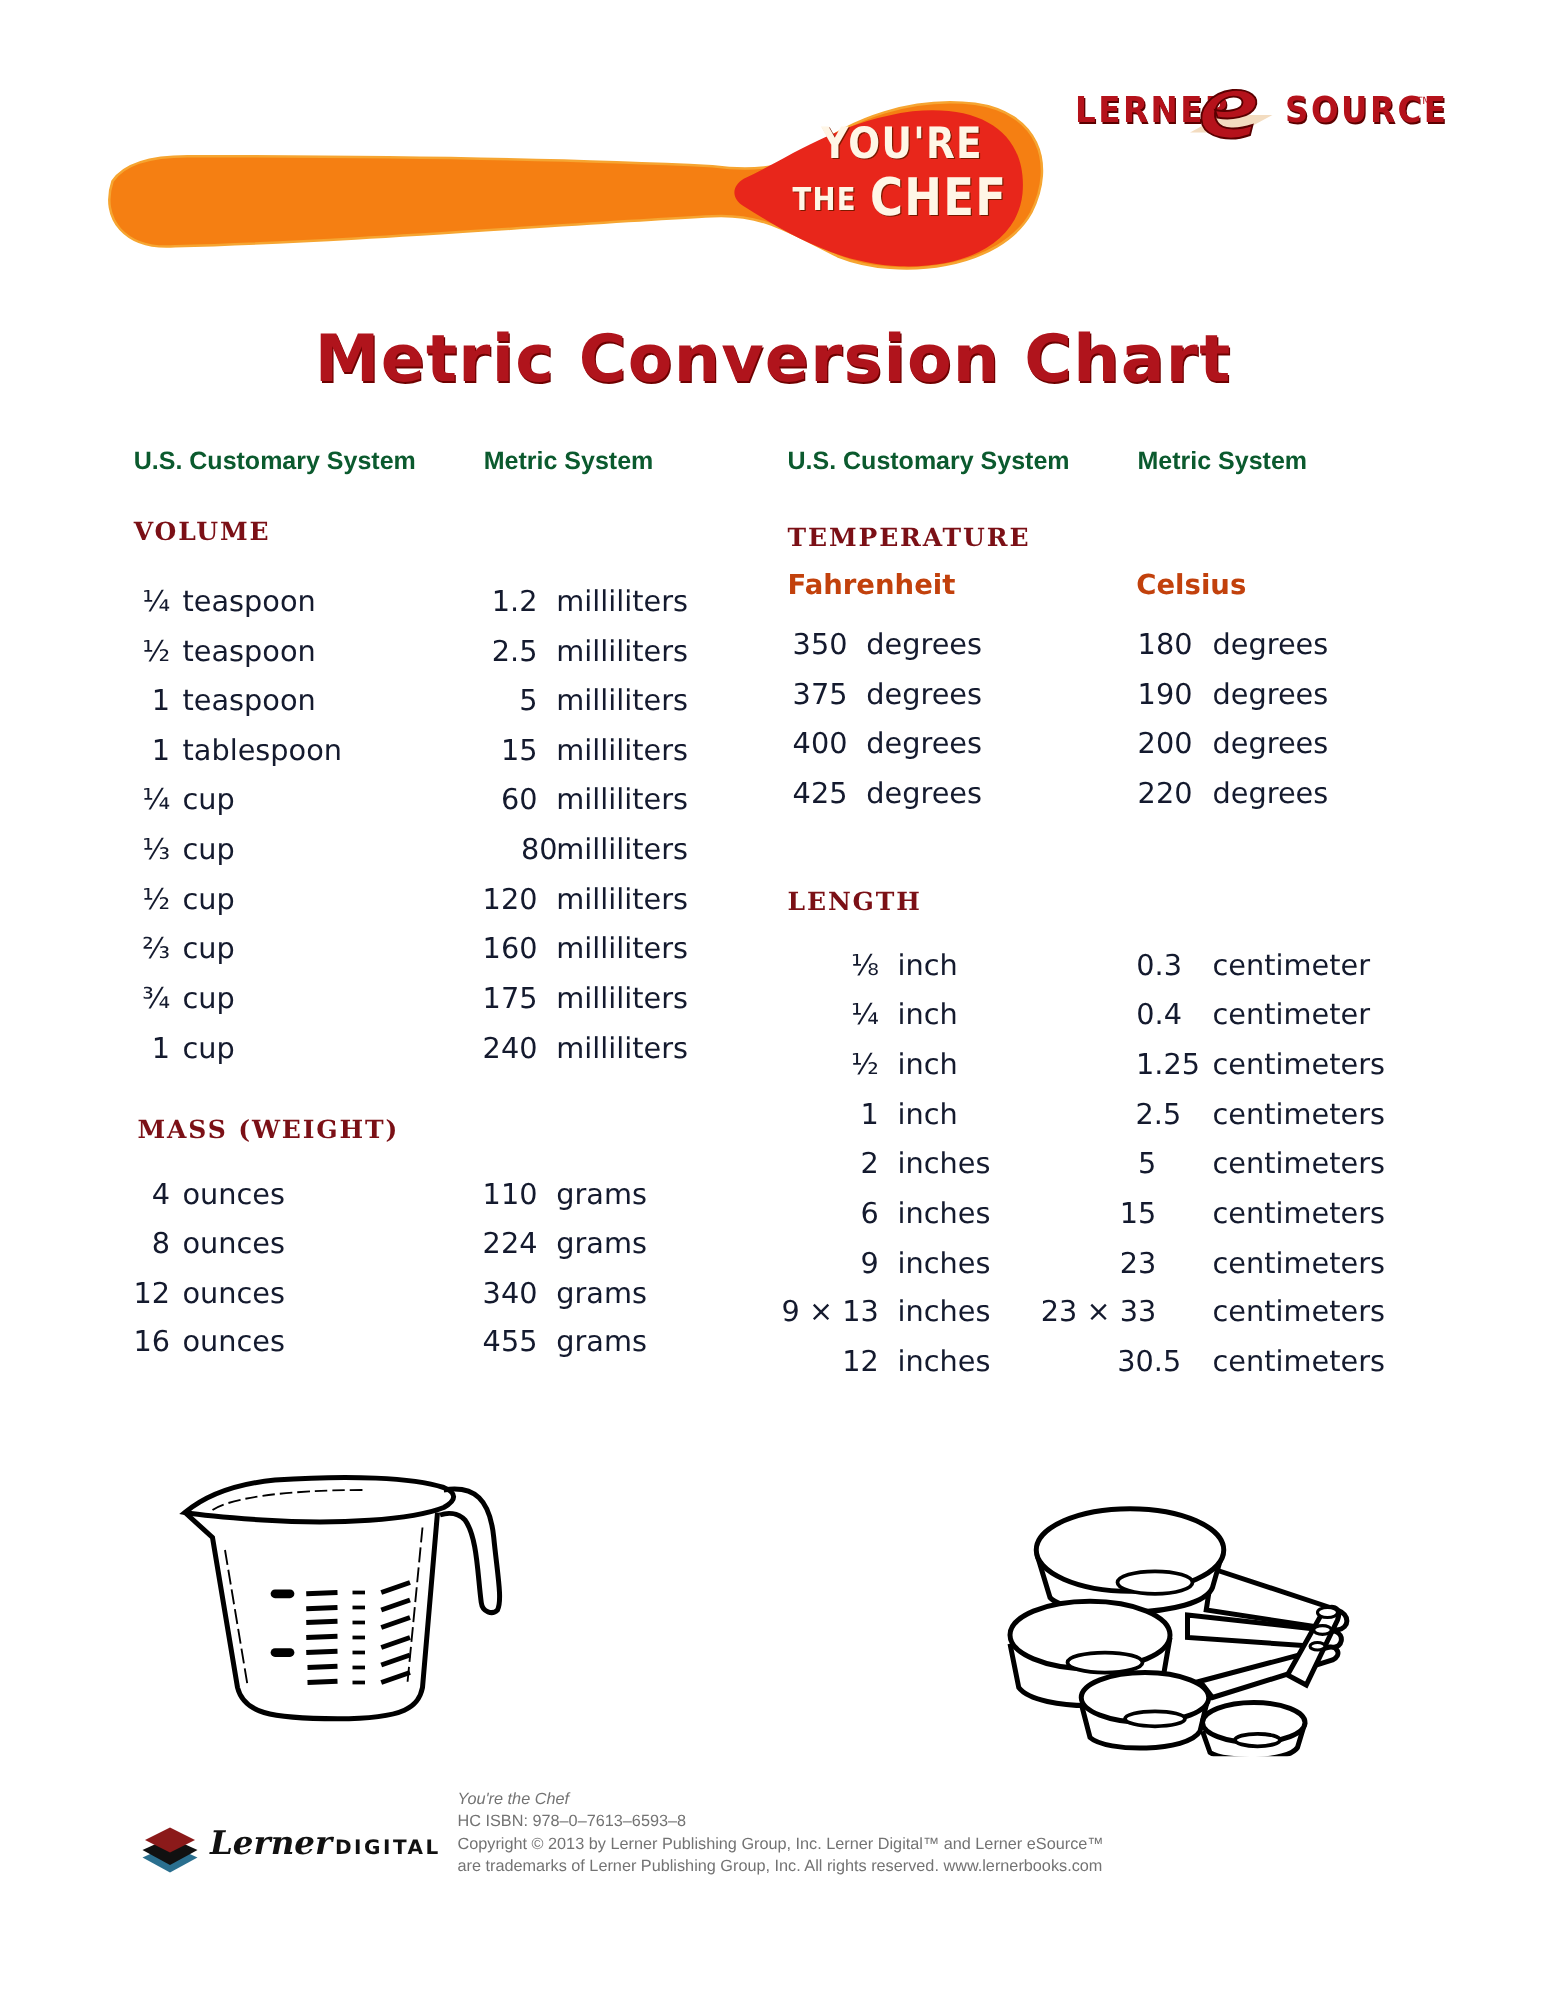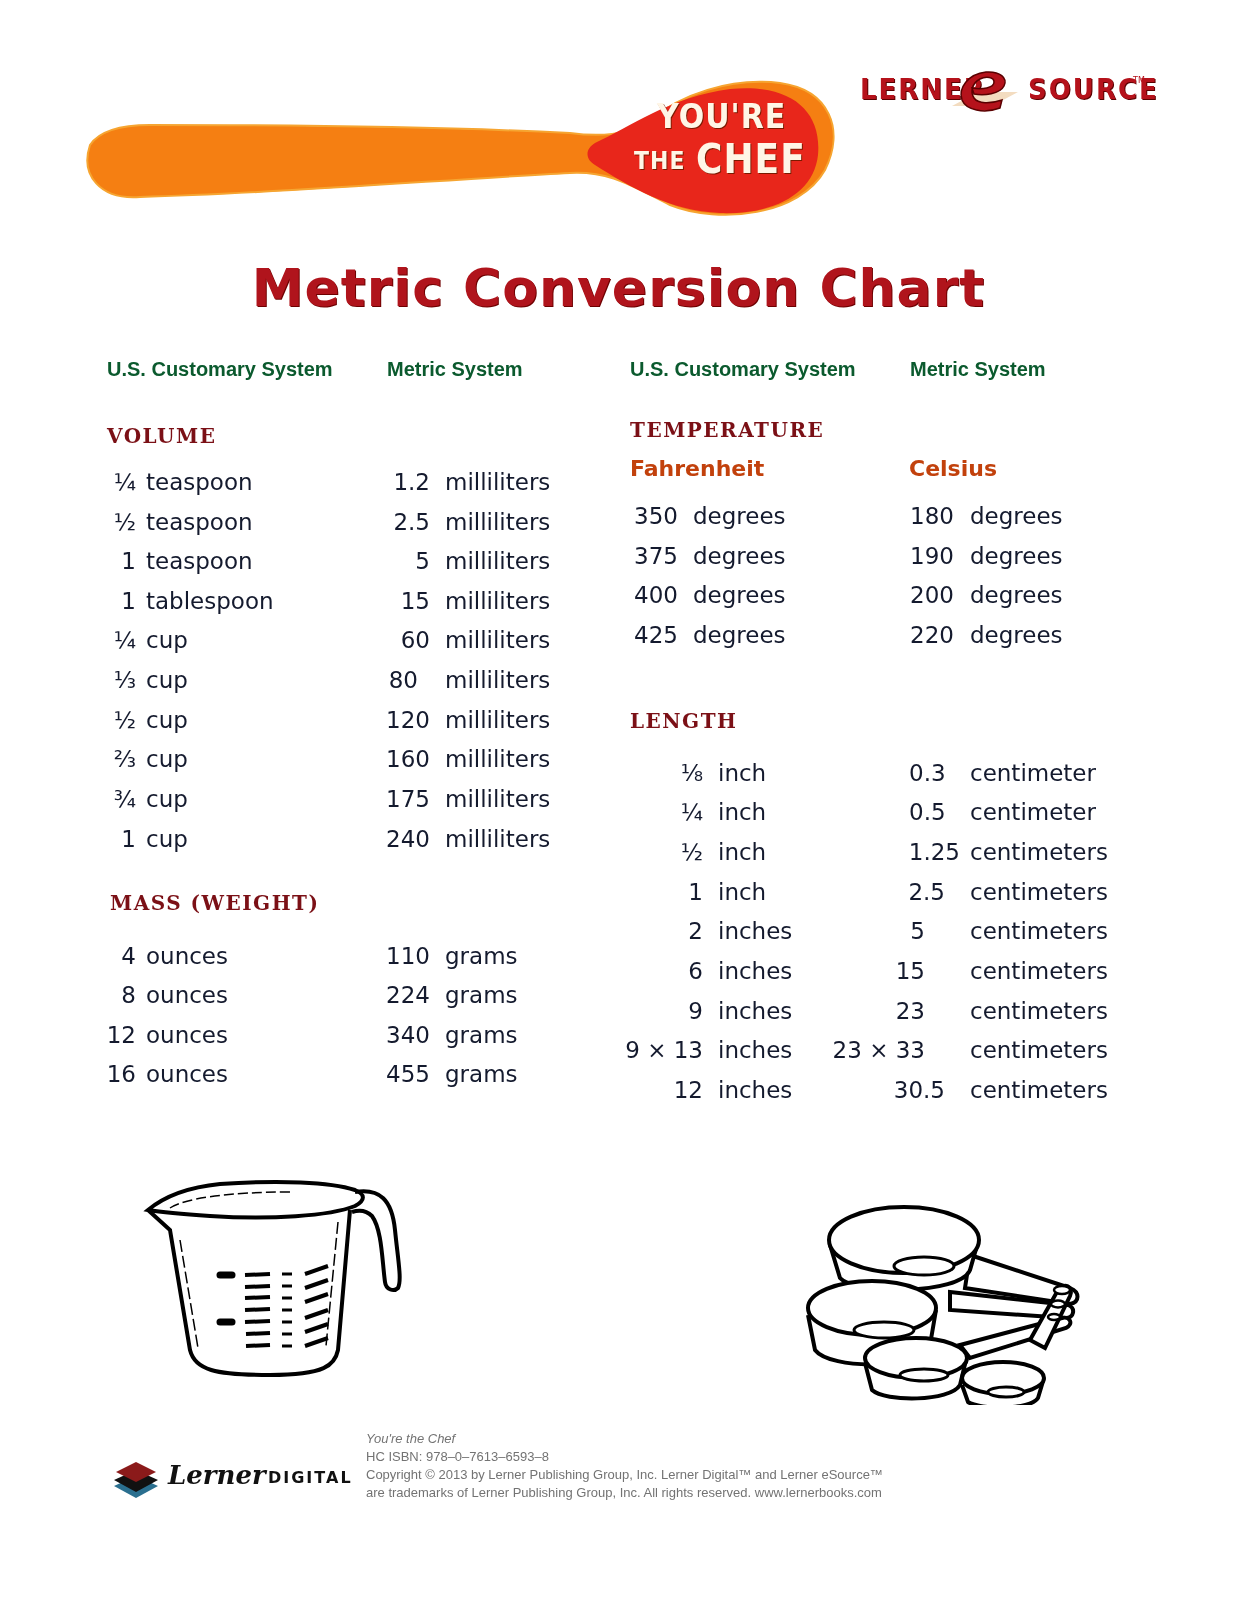--- a/index.html
+++ b/index.html
@@ -197,21 +197,21 @@
 </div>
 
 <h1 id="page-title" style="margin:0;">Metric Conversion Chart</h1>
 
 <span class="col-header" style="left:107px;">U.S. Customary System</span>
 <span class="col-header" style="left:387px;">Metric System</span>
 <span class="col-header" style="left:630px;">U.S. Customary System</span>
 <span class="col-header" style="left:910px;">Metric System</span>
 
 <section>
-  <span class="section-heading" style="left:107px; top:424px;">VOLUME</span>
+  <span class="section-heading" style="left:107px; top:413px;">VOLUME</span>
 
   <div class="row" style="left:0; top:467px;">
     <span class="cell num-right" style="left:100px; width:36px;">¼</span>
     <span class="cell" style="left:146px;">teaspoon</span>
     <span class="cell num-right" style="left:360px; width:70px;">1.2</span>
     <span class="cell" style="left:445px;">milliliters</span>
   </div>
   <div class="row" style="left:0; top:507px;">
     <span class="cell num-right" style="left:100px; width:36px;">½</span>
     <span class="cell" style="left:146px;">teaspoon</span>
@@ -232,21 +232,21 @@
   </div>
   <div class="row" style="left:0; top:625px;">
     <span class="cell num-right" style="left:100px; width:36px;">¼</span>
     <span class="cell" style="left:146px;">cup</span>
     <span class="cell num-right" style="left:360px; width:70px;">60</span>
     <span class="cell" style="left:445px;">milliliters</span>
   </div>
   <div class="row" style="left:0; top:665px;">
     <span class="cell num-right" style="left:100px; width:36px;">⅓</span>
     <span class="cell" style="left:146px;">cup</span>
-    <span class="cell num-right" style="left:348px; width:70px;">80</span>
+    <span class="cell num-right" style="left:376px; width:70px;">80</span>
     <span class="cell" style="left:445px;">milliliters</span>
   </div>
   <div class="row" style="left:0; top:705px;">
     <span class="cell num-right" style="left:100px; width:36px;">½</span>
     <span class="cell" style="left:146px;">cup</span>
     <span class="cell num-right" style="left:360px; width:70px;">120</span>
     <span class="cell" style="left:445px;">milliliters</span>
   </div>
   <div class="row" style="left:0; top:744px;">
     <span class="cell num-right" style="left:100px; width:36px;">⅔</span>
@@ -333,21 +333,21 @@
 
   <div class="row" style="left:0; top:758px;">
     <span class="cell num-right" style="left:610px; width:93px;">⅛</span>
     <span class="cell" style="left:718px;">inch</span>
     <span class="cell" style="left:909px;">0.3</span>
     <span class="cell" style="left:970px;">centimeter</span>
   </div>
   <div class="row" style="left:0; top:797px;">
     <span class="cell num-right" style="left:610px; width:93px;">¼</span>
     <span class="cell" style="left:718px;">inch</span>
-    <span class="cell" style="left:909px;">0.5</span>
+    <span class="cell" style="left:909px;">0.4</span>
     <span class="cell" style="left:970px;">centimeter</span>
   </div>
   <div class="row" style="left:0; top:837px;">
     <span class="cell num-right" style="left:610px; width:93px;">½</span>
     <span class="cell" style="left:718px;">inch</span>
     <span class="cell num-right" style="left:880px; width:80px;">1.25</span>
     <span class="cell" style="left:970px;">centimeters</span>
   </div>
   <div class="row" style="left:0; top:877px;">
     <span class="cell num-right" style="left:610px; width:93px;">1</span>

